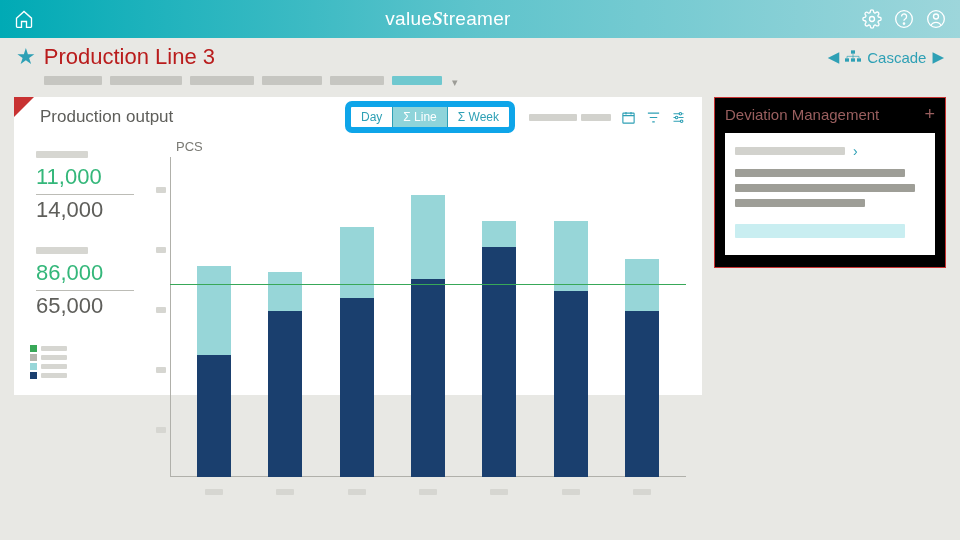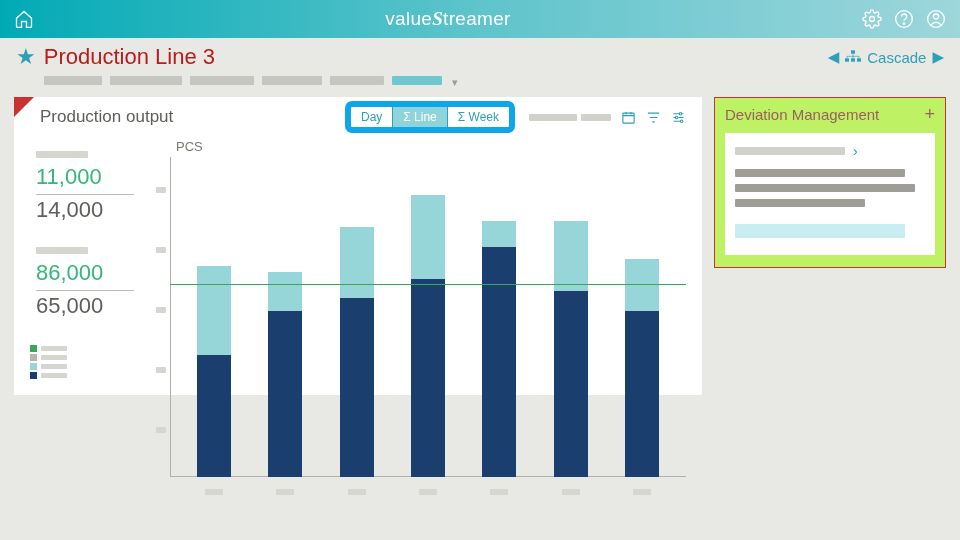--- a/index.html
+++ b/index.html
@@ -45,21 +45,21 @@
 .axis-b{position:absolute;left:26px;right:0;bottom:22px;height:1px;background:#b0b0aa}
 .bars{position:absolute;left:26px;right:0;top:18px;bottom:22px;display:flex;align-items:flex-end;justify-content:space-around;padding:0 8px}
 .bar{width:34px;position:relative;display:flex;flex-direction:column;justify-content:flex-end}
 .bar .top{background:#97d6d8}
 .bar .bot{background:#1a3f6e}
 .target-line{position:absolute;left:26px;right:0;height:1px;background:#38a858}
 .xticks{position:absolute;left:26px;right:0;bottom:4px;display:flex;justify-content:space-around;padding:0 8px}
 .xticks div{width:18px;height:6px;background:#d6d6d1;border-radius:1px}
 .ytk{position:absolute;left:12px;width:10px;height:6px;background:#d6d6d1;border-radius:1px}
 .side{width:232px}
-.dev-card{background:#bef264;border:1.5px solid #c83232;padding:6px 10px 12px 10px}
+.dev-card{background:#000000;border:1.5px solid #c83232;padding:6px 10px 12px 10px}
 .dev-head{display:flex;align-items:center;color:#9a5f5f;font-size:15px}
 .plus{margin-left:auto;font-size:18px;cursor:pointer}
 .dev-body{background:#fff;margin-top:8px;padding:10px}
 .dev-row{height:8px;border-radius:1px;margin-bottom:7px}
 .dev-row.g{background:#d2d2cd}
 .r1{display:flex;align-items:center;gap:8px}
 .chev{color:#2ea0b5;font-size:14px}
 .hl{background:#c9eef1!important;height:14px!important}
 svg{display:block}
 </style>

